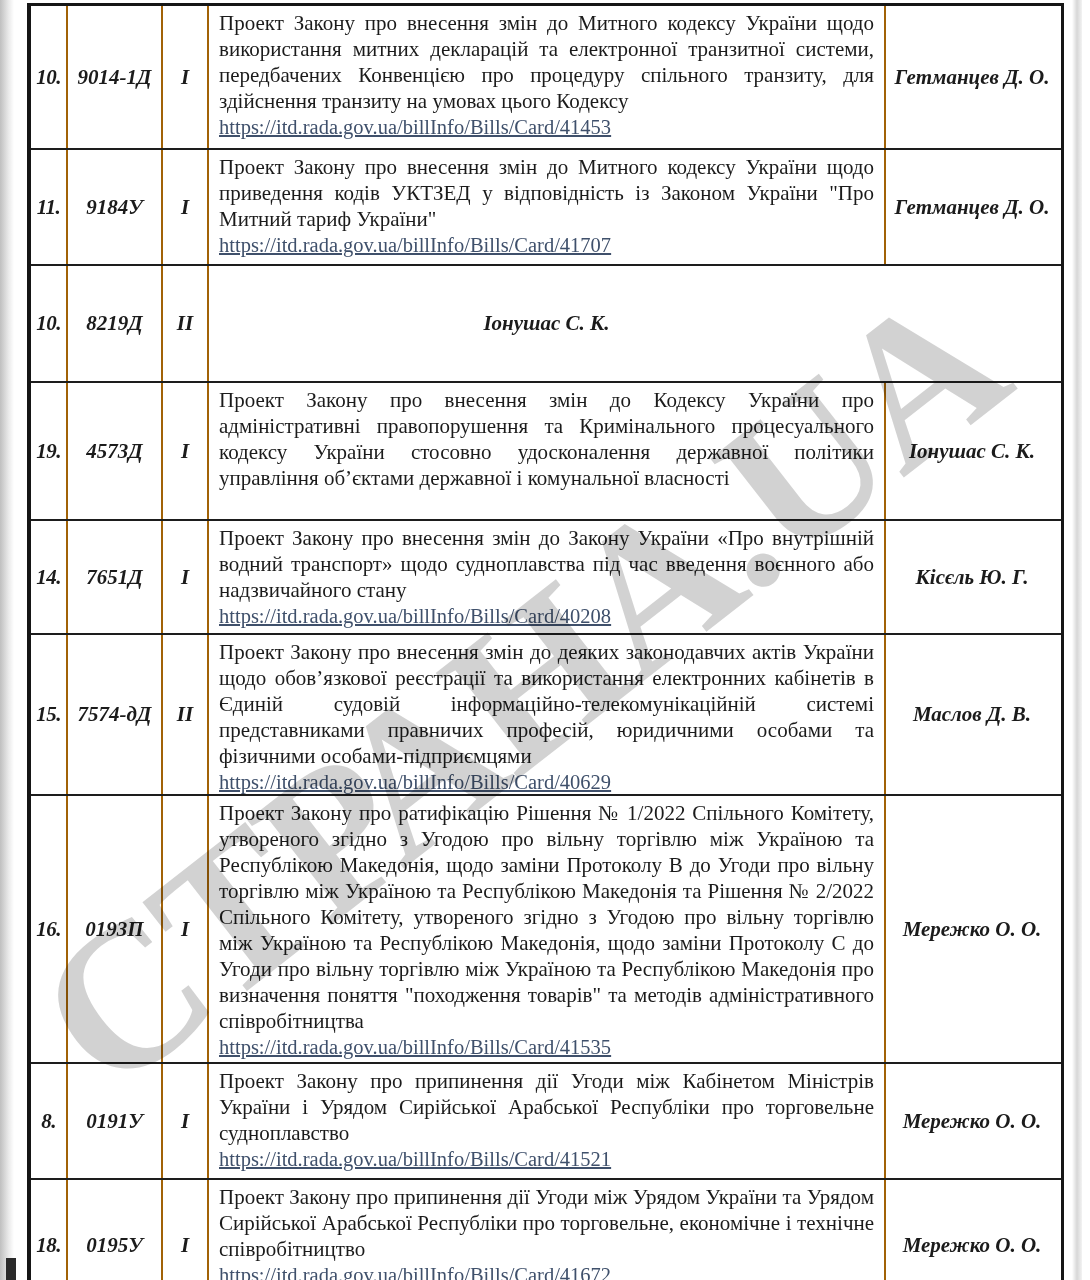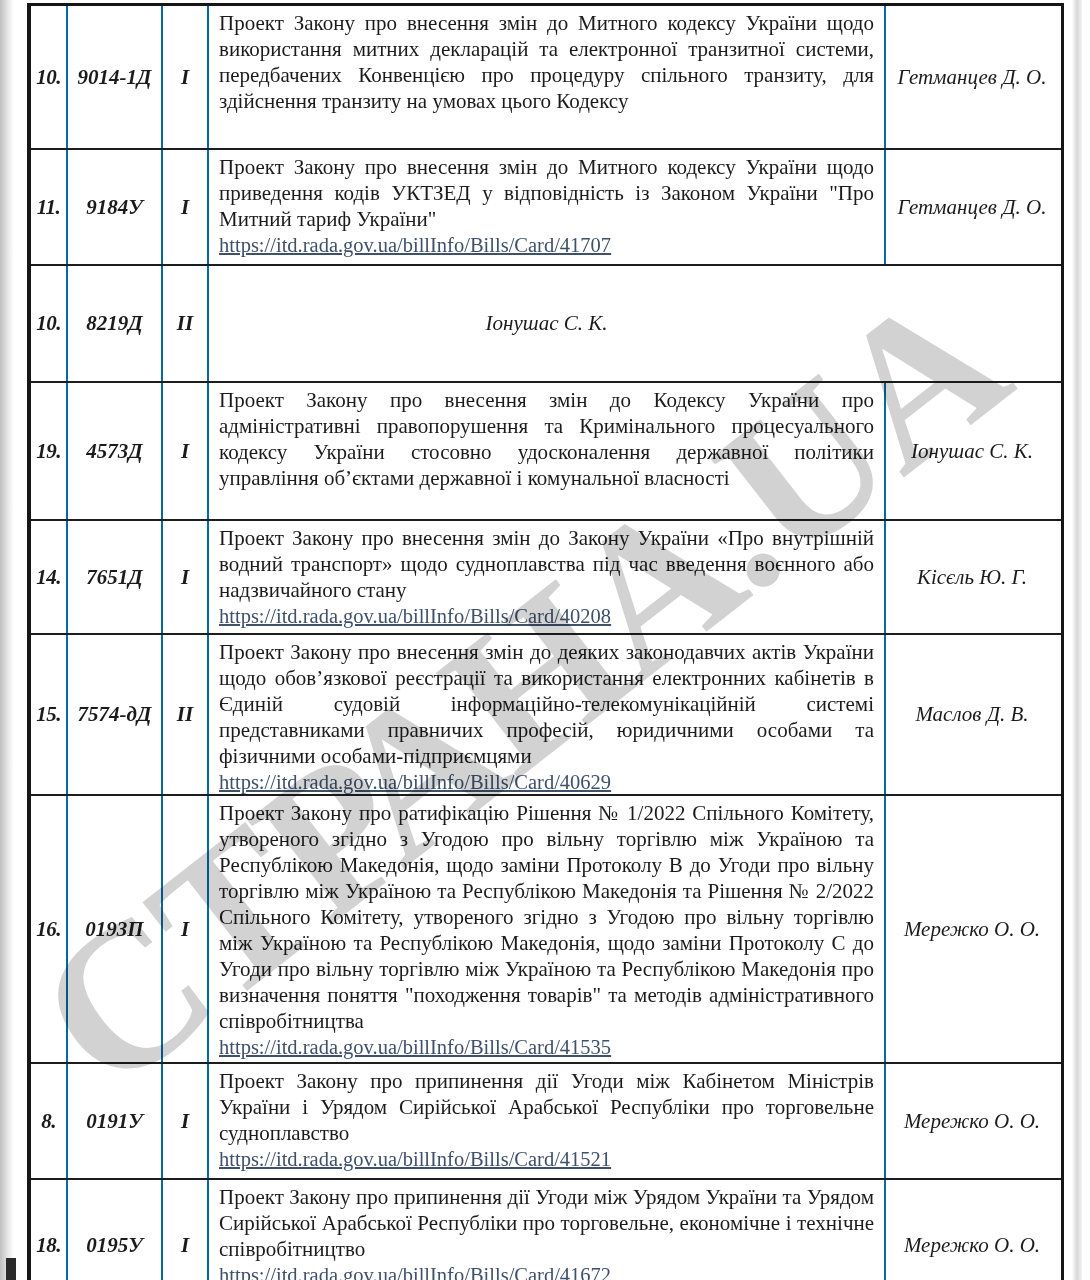--- a/index.html
+++ b/index.html
@@ -35,21 +35,21 @@
   }
   .row{
     display:grid;
     grid-template-columns:35px 95px 46px 677px 174px;
     border-bottom:2px solid #1d1d1d;
     overflow:hidden;
   }
   .h0{height:142px}.h1{height:114px}.h2{height:115px}.h3{height:136px}
   .h4{height:112px}.h5{height:159px}.h6{height:266px}.h7{height:114px}.h8{height:130px}
   .cell{
-    border-left:2px solid #0369a1;
+    border-left:2px solid #a16207;
     display:flex;align-items:center;justify-content:center;
     overflow:hidden;box-sizing:border-box;
   }
   .cell:first-child{border-left:none;}
   .c-num span{
     font-weight:bold;font-style:italic;font-size:21px;letter-spacing:-0.5px;
   }
   .c-bill{flex-direction:row;line-height:25px;}
   .c-bill span{font-weight:bold;font-style:italic;font-size:21px;}
   .c-read span{font-weight:bold;font-style:italic;font-size:21px;}
@@ -61,21 +61,21 @@
   .desc{display:block;text-align:justify;}
   .link{
     display:inline-block;
     color:#3f506b;
     text-decoration:underline;
     text-decoration-thickness:1.5px;
     font-size:20.5px;
     cursor:pointer;
   }
   .c-auth span{
-    font-weight:normal;font-style:italic;font-size:21px;white-space:nowrap;text-align:center;
+    font-weight:bold;font-style:italic;font-size:21px;white-space:nowrap;text-align:center;
   }
   
   .watermark{
     position:absolute;left:-80px;top:440px;width:1200px;height:500px;
     display:flex;align-items:center;justify-content:center;
     transform:rotate(-38deg);
     pointer-events:none;
     z-index:5;
     mix-blend-mode:multiply;
   }
@@ -101,21 +101,21 @@
     <div class="cell c-num">
         <span>10.</span>
       </div>
     <div class="cell c-bill">
         <span>9014-1</span>
         <span>Д</span>
       </div>
     <div class="cell c-read">
         <span>І</span>
       </div>
-    <div class="cell c-desc"><span class="desc">Проект Закону про внесення змін до Митного кодексу України щодо використання митних декларацій та електронної транзитної системи, передбачених Конвенцією про процедуру спільного транзиту, для здійснення транзиту на умовах цього Кодексу</span></div>
+    <div class="cell c-desc"><span class="desc">Проект Закону про внесення змін до Митного кодексу України щодо використання митних декларацій та електронної транзитної системи, передбачених Конвенцією про процедуру спільного транзиту, для здійснення транзиту на умовах цього Кодексу</span><a class="link">https://itd.rada.gov.ua/billInfo/Bills/Card/41453</a></div>
     <div class="cell c-auth">
         <span>Гетманцев Д. О.</span>
       </div>
   </div>
 
   <div class="row h1">
     <div class="cell c-num">
         <span>11.</span>
       </div>
     <div class="cell c-bill">

